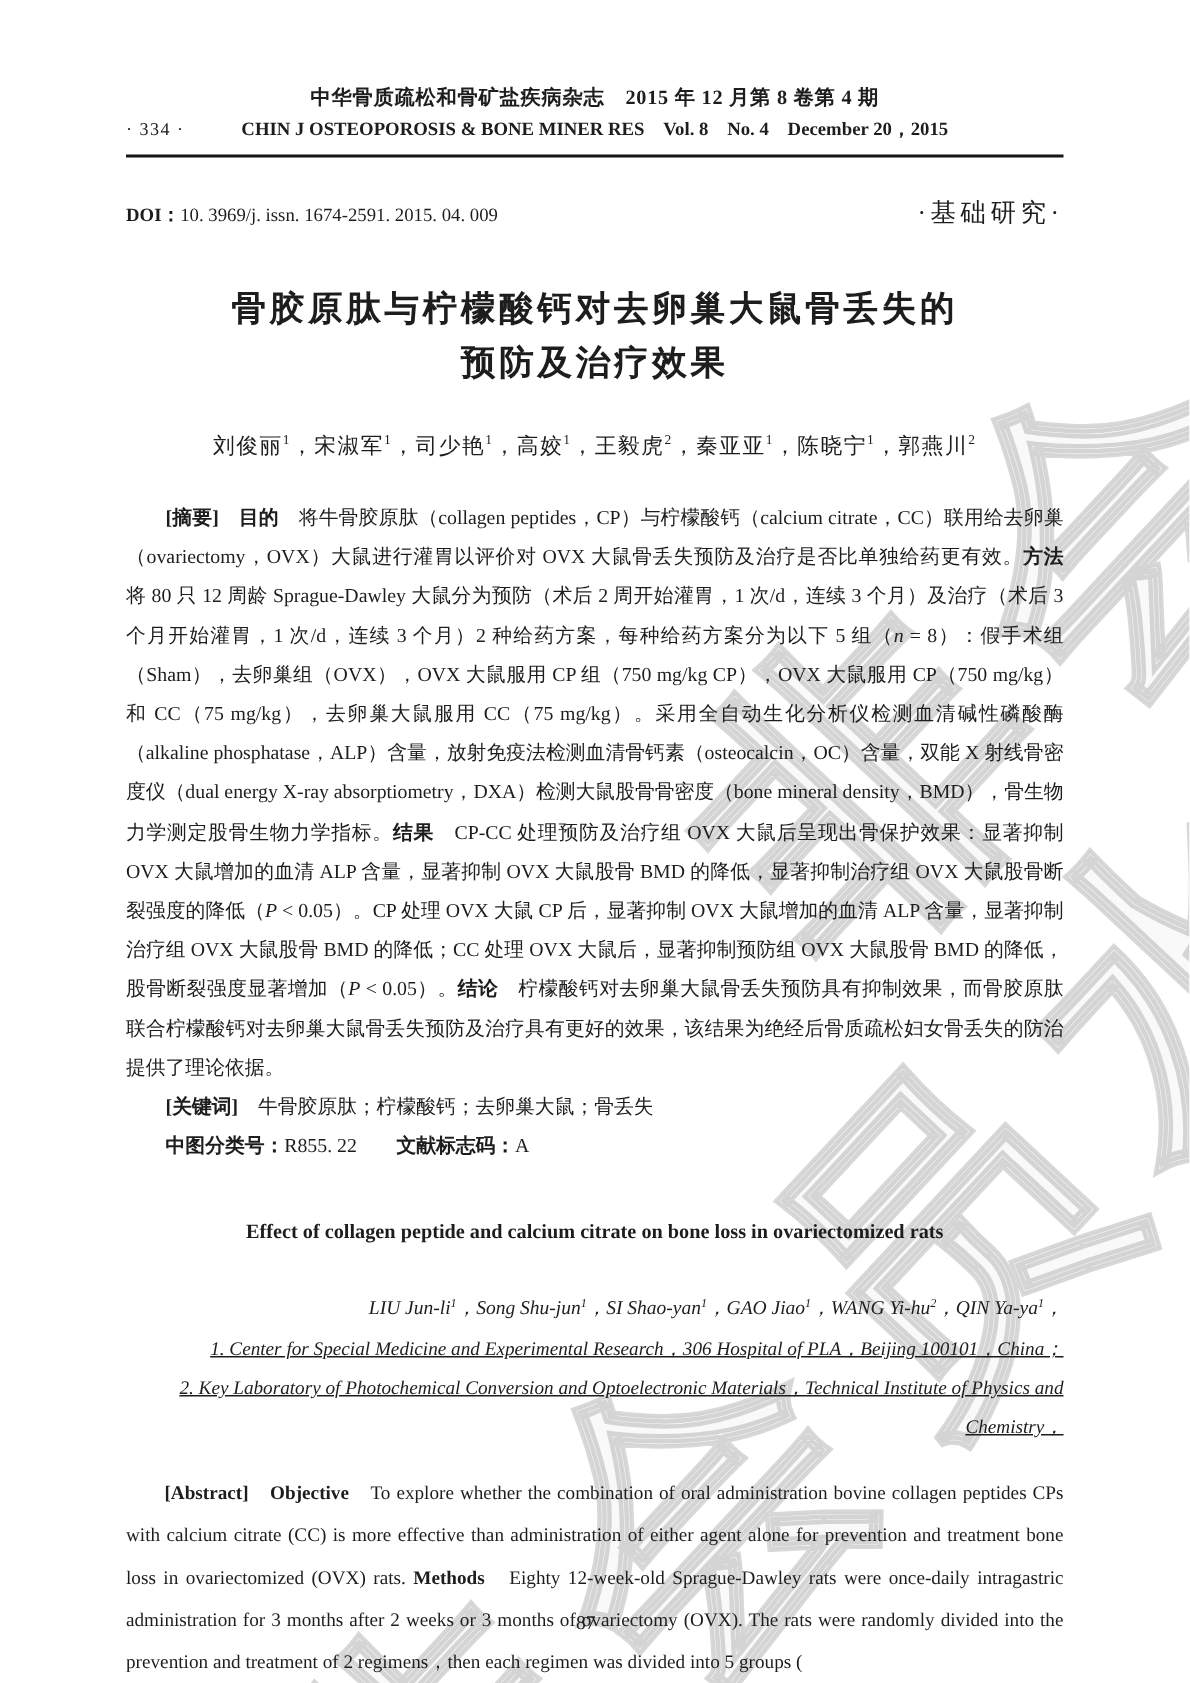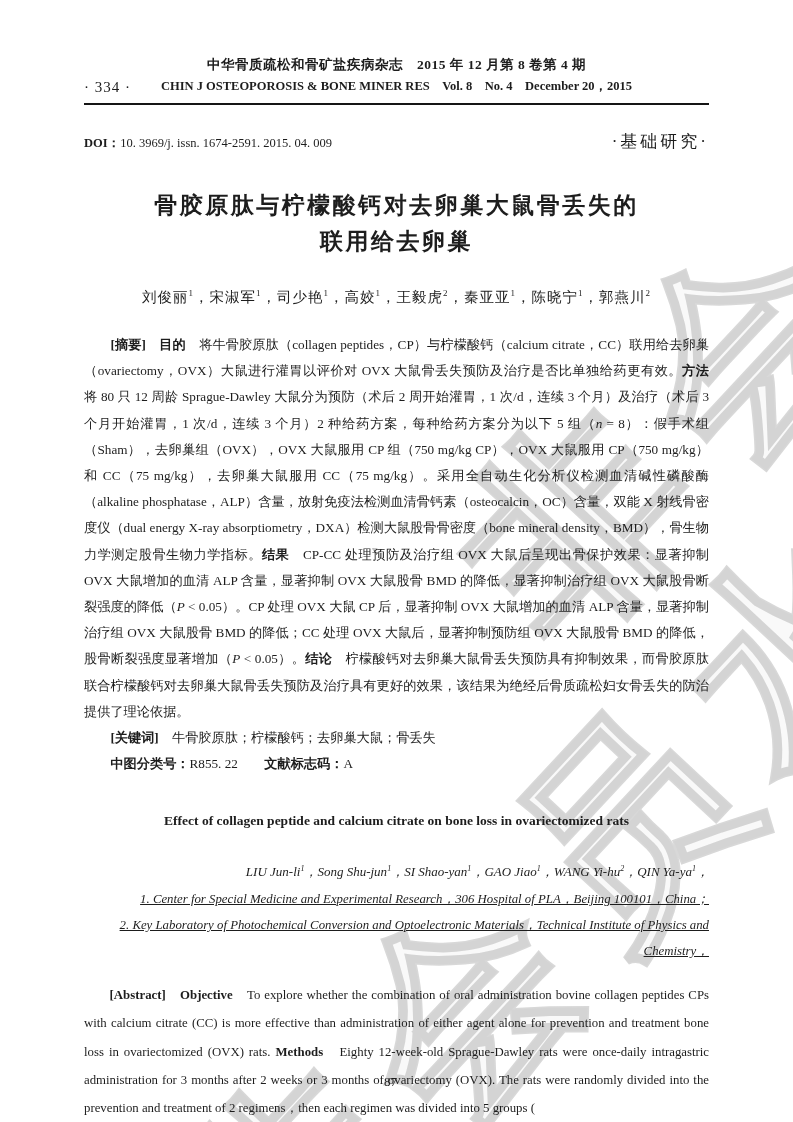--- a/index.html
+++ b/index.html
@@ -21,21 +21,21 @@
     -webkit-text-stroke: 3px rgba(158,158,158,0.40);
     transform-origin: 0 0;
   }
   .wm-1 { left: 120px; top: 1165px; transform: rotate(-47deg); }
   .wm-2 { left: 400px; top: 505px;  transform: rotate(-47deg); }
 
   .content { position: relative; z-index: 1; padding: 56px 84px 0 84px; }
 
   .journal-cn { text-align: center; font-size: 13.5px; font-weight: 700; letter-spacing: .5px; }
   .header-row { position: relative; text-align: center; font-size: 12.5px; font-weight: 700; margin-top: 4px; }
-  .page-no { position: absolute; left: 0; top: 1px; font-weight: 400; font-size: 15px; letter-spacing: 1px; }
+  .page-no { position: absolute; left: 0; top: 1px; font-weight: 400; font-size: 12px; letter-spacing: 1px; }
   .header-rule { border: none; border-top: 2px solid #151515; margin: 8px 0 0 0; }
 
   .doi-row { display: flex; justify-content: space-between; align-items: baseline; margin-top: 25px; }
   .doi { font-size: 12.5px; }
   .doi-label { font-weight: 700; }
   .column-tag { font-size: 17px; letter-spacing: 3px; }
 
   .title-cn { text-align: center; font-size: 23px; font-weight: 600; letter-spacing: 2.5px; margin: 35px 0 0 0; line-height: 36px; }
   .authors-cn { text-align: center; font-size: 14.5px; margin-top: 28px; letter-spacing: 1px; }
   sup { font-size: 0.62em; }
@@ -72,21 +72,21 @@
 
     <hr class="header-rule">
 
     <div class="doi-row">
       <span class="doi"><span class="doi-label">DOI：</span><span>10. 3969/j. issn. 1674-2591. 2015. 04. 009</span></span>
       <span class="column-tag">·基础研究·</span>
     </div>
 
     <h1 class="title-cn">
       <div>骨胶原肽与柠檬酸钙对去卵巢大鼠骨丢失的</div>
-      <div>联用给去卵巢</div>
+      <div>预防及治疗效果</div>
     </h1>
 
     <div class="authors-cn"><span>刘俊丽</span><sup>1</sup><span>，</span><span>宋淑军</span><sup>1</sup><span>，</span><span>司少艳</span><sup>1</sup><span>，</span><span>高姣</span><sup>1</sup><span>，</span><span>王毅虎</span><sup>2</sup><span>，</span><span>秦亚亚</span><sup>1</sup><span>，</span><span>陈晓宁</span><sup>1</sup><span>，</span><span>郭燕川</span><sup>2</sup></div>
 
     <p class="abstract-cn"><span style="font-weight: bold;">[摘要]　</span><span style="font-weight: bold;">目的　</span><span>将牛骨胶原肽（collagen peptides，CP）与柠檬酸钙（calcium citrate，CC）联用给去卵巢（ovariectomy，OVX）大鼠进行灌胃以评价对 OVX 大鼠骨丢失预防及治疗是否比单独给药更有效。</span><span style="font-weight: bold;">方法　</span><span>将 80 只 12 周龄 Sprague-Dawley 大鼠分为预防（术后 2 周开始灌胃，1 次/d，连续 3 个月）及治疗（术后 3 个月开始灌胃，1 次/d，连续 3 个月）2 种给药方案，每种给药方案分为以下 5 组（</span><span style="font-style: italic;">n</span><span> = 8）：假手术组（Sham），去卵巢组（OVX），OVX 大鼠服用 CP 组（750 mg/kg CP），OVX 大鼠服用 CP（750 mg/kg）和 CC（75 mg/kg），去卵巢大鼠服用 CC（75 mg/kg）。采用全自动生化分析仪检测血清碱性磷酸酶（alkaline phosphatase，ALP）含量，放射免疫法检测血清骨钙素（osteocalcin，OC）含量，双能 X 射线骨密度仪（dual energy X-ray absorptiometry，DXA）检测大鼠股骨骨密度（bone mineral density，BMD），骨生物力学测定股骨生物力学指标。</span><span style="font-weight: bold;">结果　</span><span>CP-CC 处理预防及治疗组 OVX 大鼠后呈现出骨保护效果：显著抑制 OVX 大鼠增加的血清 ALP 含量，显著抑制 OVX 大鼠股骨 BMD 的降低，显著抑制治疗组 OVX 大鼠股骨断裂强度的降低（</span><span style="font-style: italic;">P</span><span> &lt; 0.05）。CP 处理 OVX 大鼠 CP 后，显著抑制 OVX 大鼠增加的血清 ALP 含量，显著抑制治疗组 OVX 大鼠股骨 BMD 的降低；CC 处理 OVX 大鼠后，显著抑制预防组 OVX 大鼠股骨 BMD 的降低，股骨断裂强度显著增加（</span><span style="font-style: italic;">P</span><span> &lt; 0.05）。</span><span style="font-weight: bold;">结论　</span><span>柠檬酸钙对去卵巢大鼠骨丢失预防具有抑制效果，而骨胶原肽联合柠檬酸钙对去卵巢大鼠骨丢失预防及治疗具有更好的效果，该结果为绝经后骨质疏松妇女骨丢失的防治提供了理论依据。</span></p>
     <p class="kw-line"><span style="font-weight: bold;">[关键词]　</span><span>牛骨胶原肽；柠檬酸钙；去卵巢大鼠；骨丢失</span></p>
     <p class="clc-line"><span style="font-weight: bold;">中图分类号：</span><span>R855. 22</span><span>　　</span><span style="font-weight: bold;">文献标志码：</span><span>A</span></p>
 
     <h2 class="title-en">Effect of collagen peptide and calcium citrate on bone loss in ovariectomized rats</h2>
 

